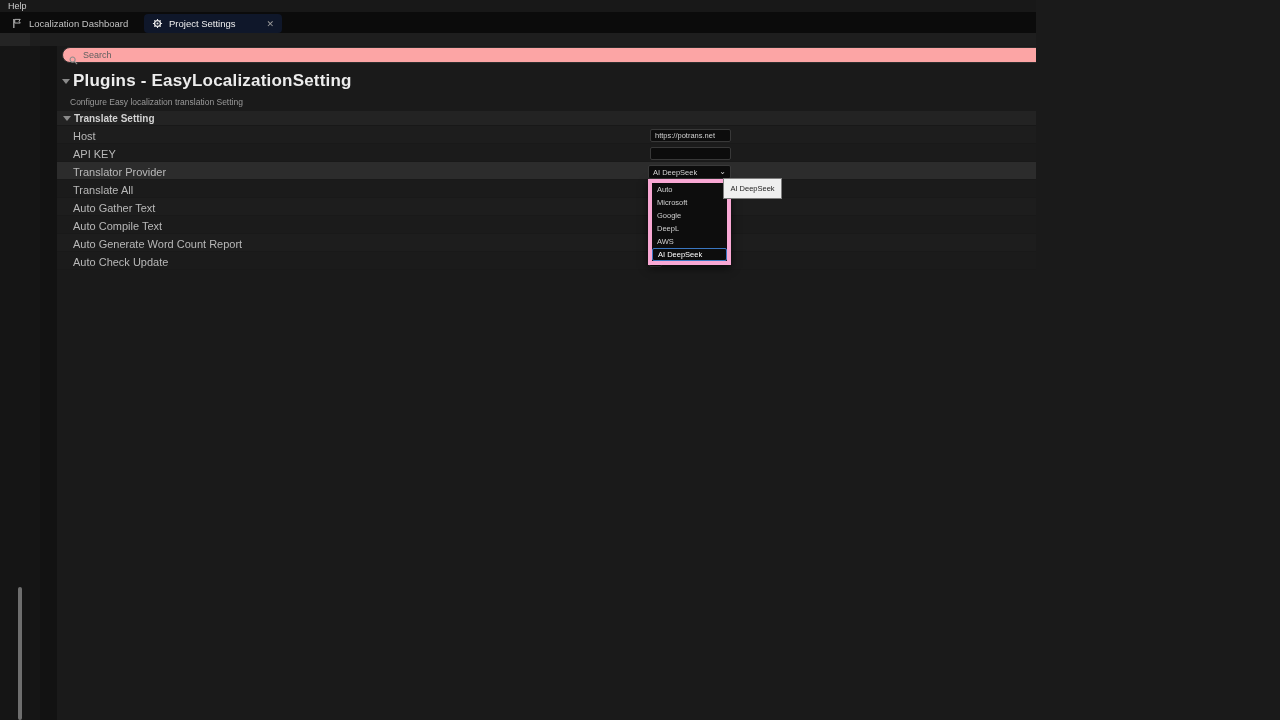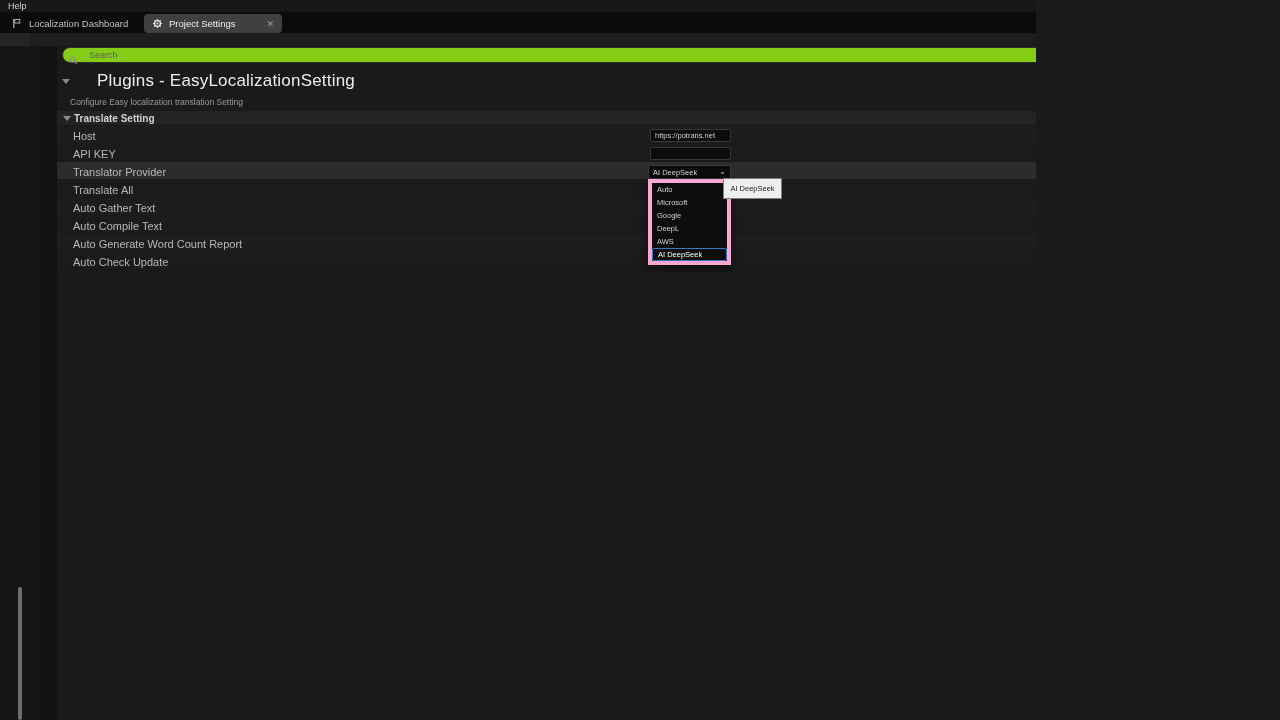--- a/index.html
+++ b/index.html
@@ -10,46 +10,46 @@
 
   
   .menubar { position:absolute; top:0; left:0; width:1280px; height:12px; background:#181818; }
   .menu-item { position:absolute; left:8px; top:0; font-size:9px; line-height:12px; color:#cfcfcf; }
 
   
   .tabbar { position:absolute; top:12px; left:0; width:1280px; height:21px; background:#0b0b0b; }
   .tab { position:absolute; top:2px; height:19px; display:flex; align-items:center; gap:6px;
     font-size:9.5px; color:#c3c3c3; padding:0 8px; cursor:default; }
   .tab.inactive { left:4px; width:138px; }
-  .tab.active { left:144px; width:138px; background:#404040; border-radius:4px; color:#efefef; }
+  .tab.active { left:144px; width:138px; background:#0f172a; border-radius:4px; color:#efefef; }
   .tab .close { margin-left:auto; color:#9a9a9a; font-size:9px; }
   .icon-flag, .icon-gear { display:inline-flex; width:11px; height:11px; }
 
   
   .substrip { position:absolute; top:33px; left:0; width:1280px; height:13px; background:#1e1e1e; }
   .substrip-left { position:absolute; top:33px; left:0; width:30px; height:13px; background:#242424; }
 
   
   .left-gutter { position:absolute; top:46px; left:0; width:40px; height:674px; background:#151515; }
   .left-gutter2 { position:absolute; top:46px; left:40px; width:17px; height:674px; background:#121212; }
   .v-scrollbar { position:absolute; left:18px; top:587px; width:4px; height:133px;
     background:#6e6e6e; border-radius:2px; }
 
   
   .searchbar { position:absolute; top:47px; left:62px; width:1218px; height:16px;
-    background:#84cc16; border:1px solid #2e2e2e; border-radius:8px;
-    display:flex; align-items:center; padding:0 6px; gap:11px; }
+    background:#fca5a5; border:1px solid #2e2e2e; border-radius:8px;
+    display:flex; align-items:center; padding:0 6px; gap:5px; }
   .searchbar .ph { font-size:9px; color:#5f5f5f; }
   .icon-search { width:9px; height:9px; flex:0 0 auto; }
 
   
   .tri { position:absolute; width:0; height:0; border-left:4px solid transparent;
     border-right:4px solid transparent; border-top:5px solid #8a8a8a; }
-  .page-title { position:absolute; left:73px; top:71px; font-size:17px; font-weight:400;
-    color:#ececec; letter-spacing:0.2px;margin-left:24px; }
+  .page-title { position:absolute; left:73px; top:71px; font-size:17px; font-weight:700;
+    color:#ececec; letter-spacing:0.2px; }
   .page-subtitle { position:absolute; left:70px; top:97px; font-size:8.5px; color:#9a9a9a; }
   .btn-default { position:absolute; left:1224px; top:91px; width:90px; height:16px;
     background:#3c3c3c; border:1px solid #2a2a2a; border-radius:3px; color:#dedede;
     font-size:9px; line-height:14px; text-align:center; overflow:hidden; white-space:nowrap;
     padding:0 6px; }
 
   
   .section-header { position:absolute; left:57px; top:111px; width:1223px; height:15px;
     background:#232323; border-bottom:1px solid #181818; }
   .section-header .label { position:absolute; left:17px; top:2px; font-size:10px;

